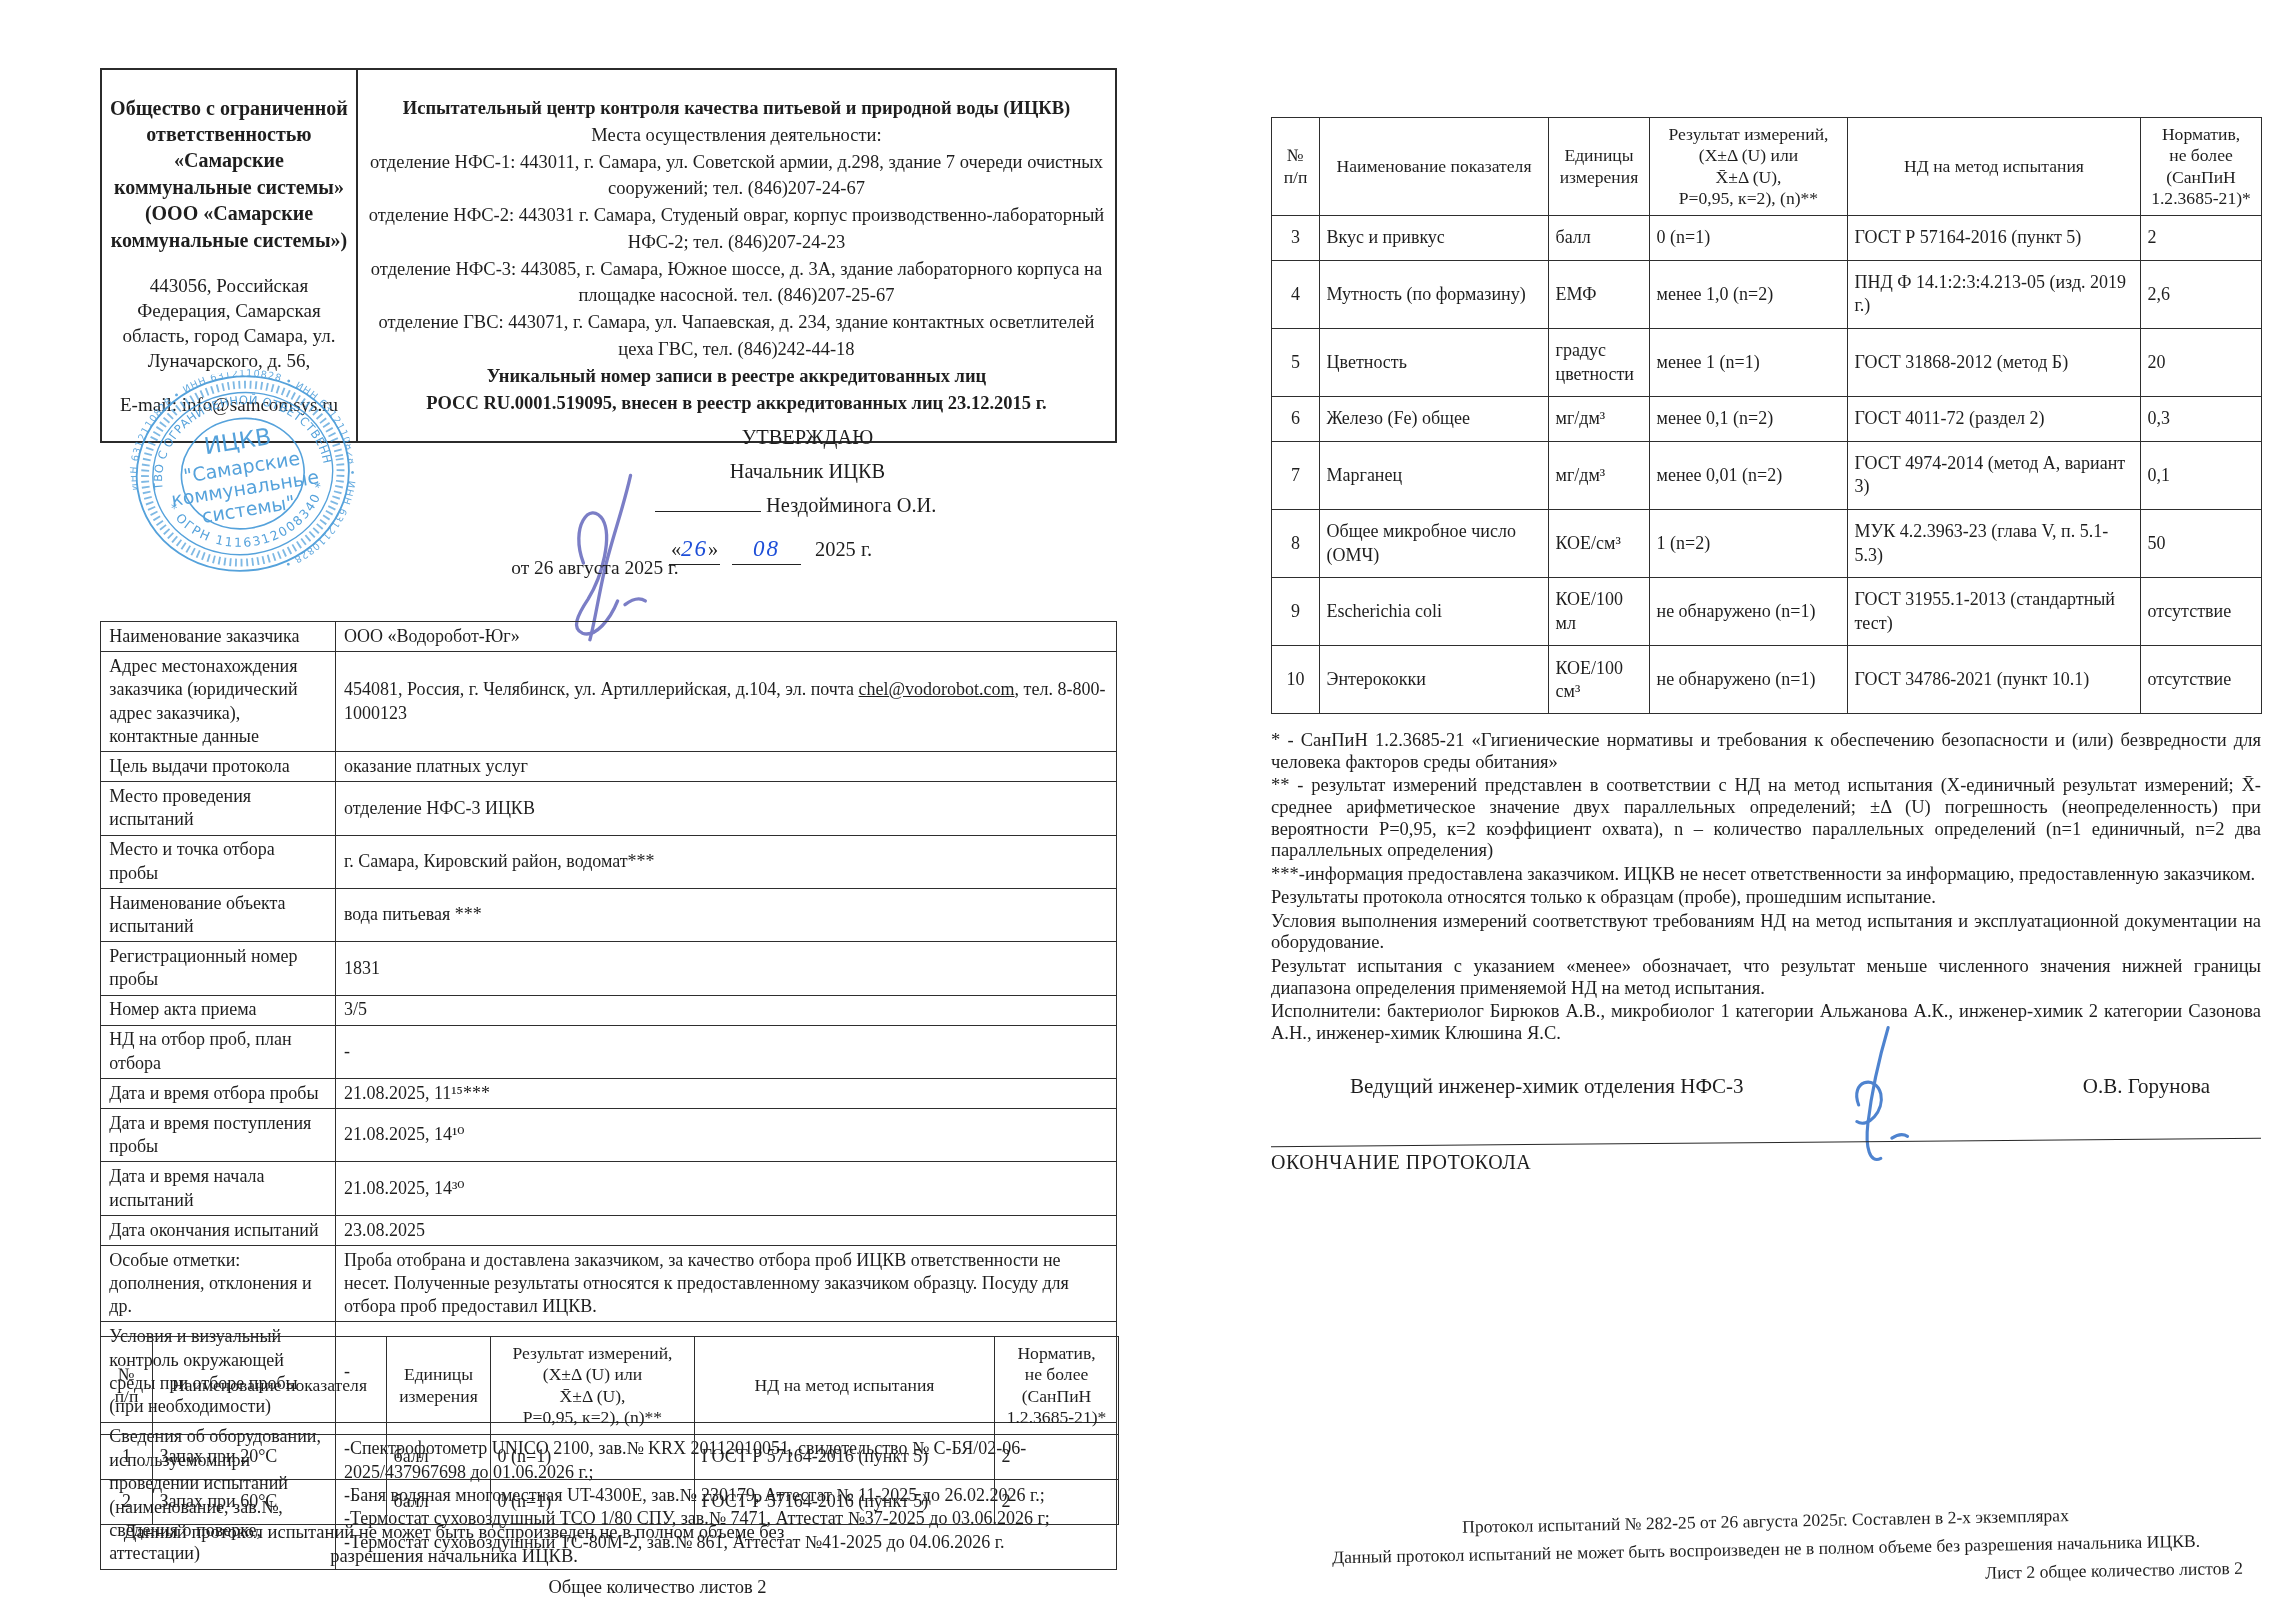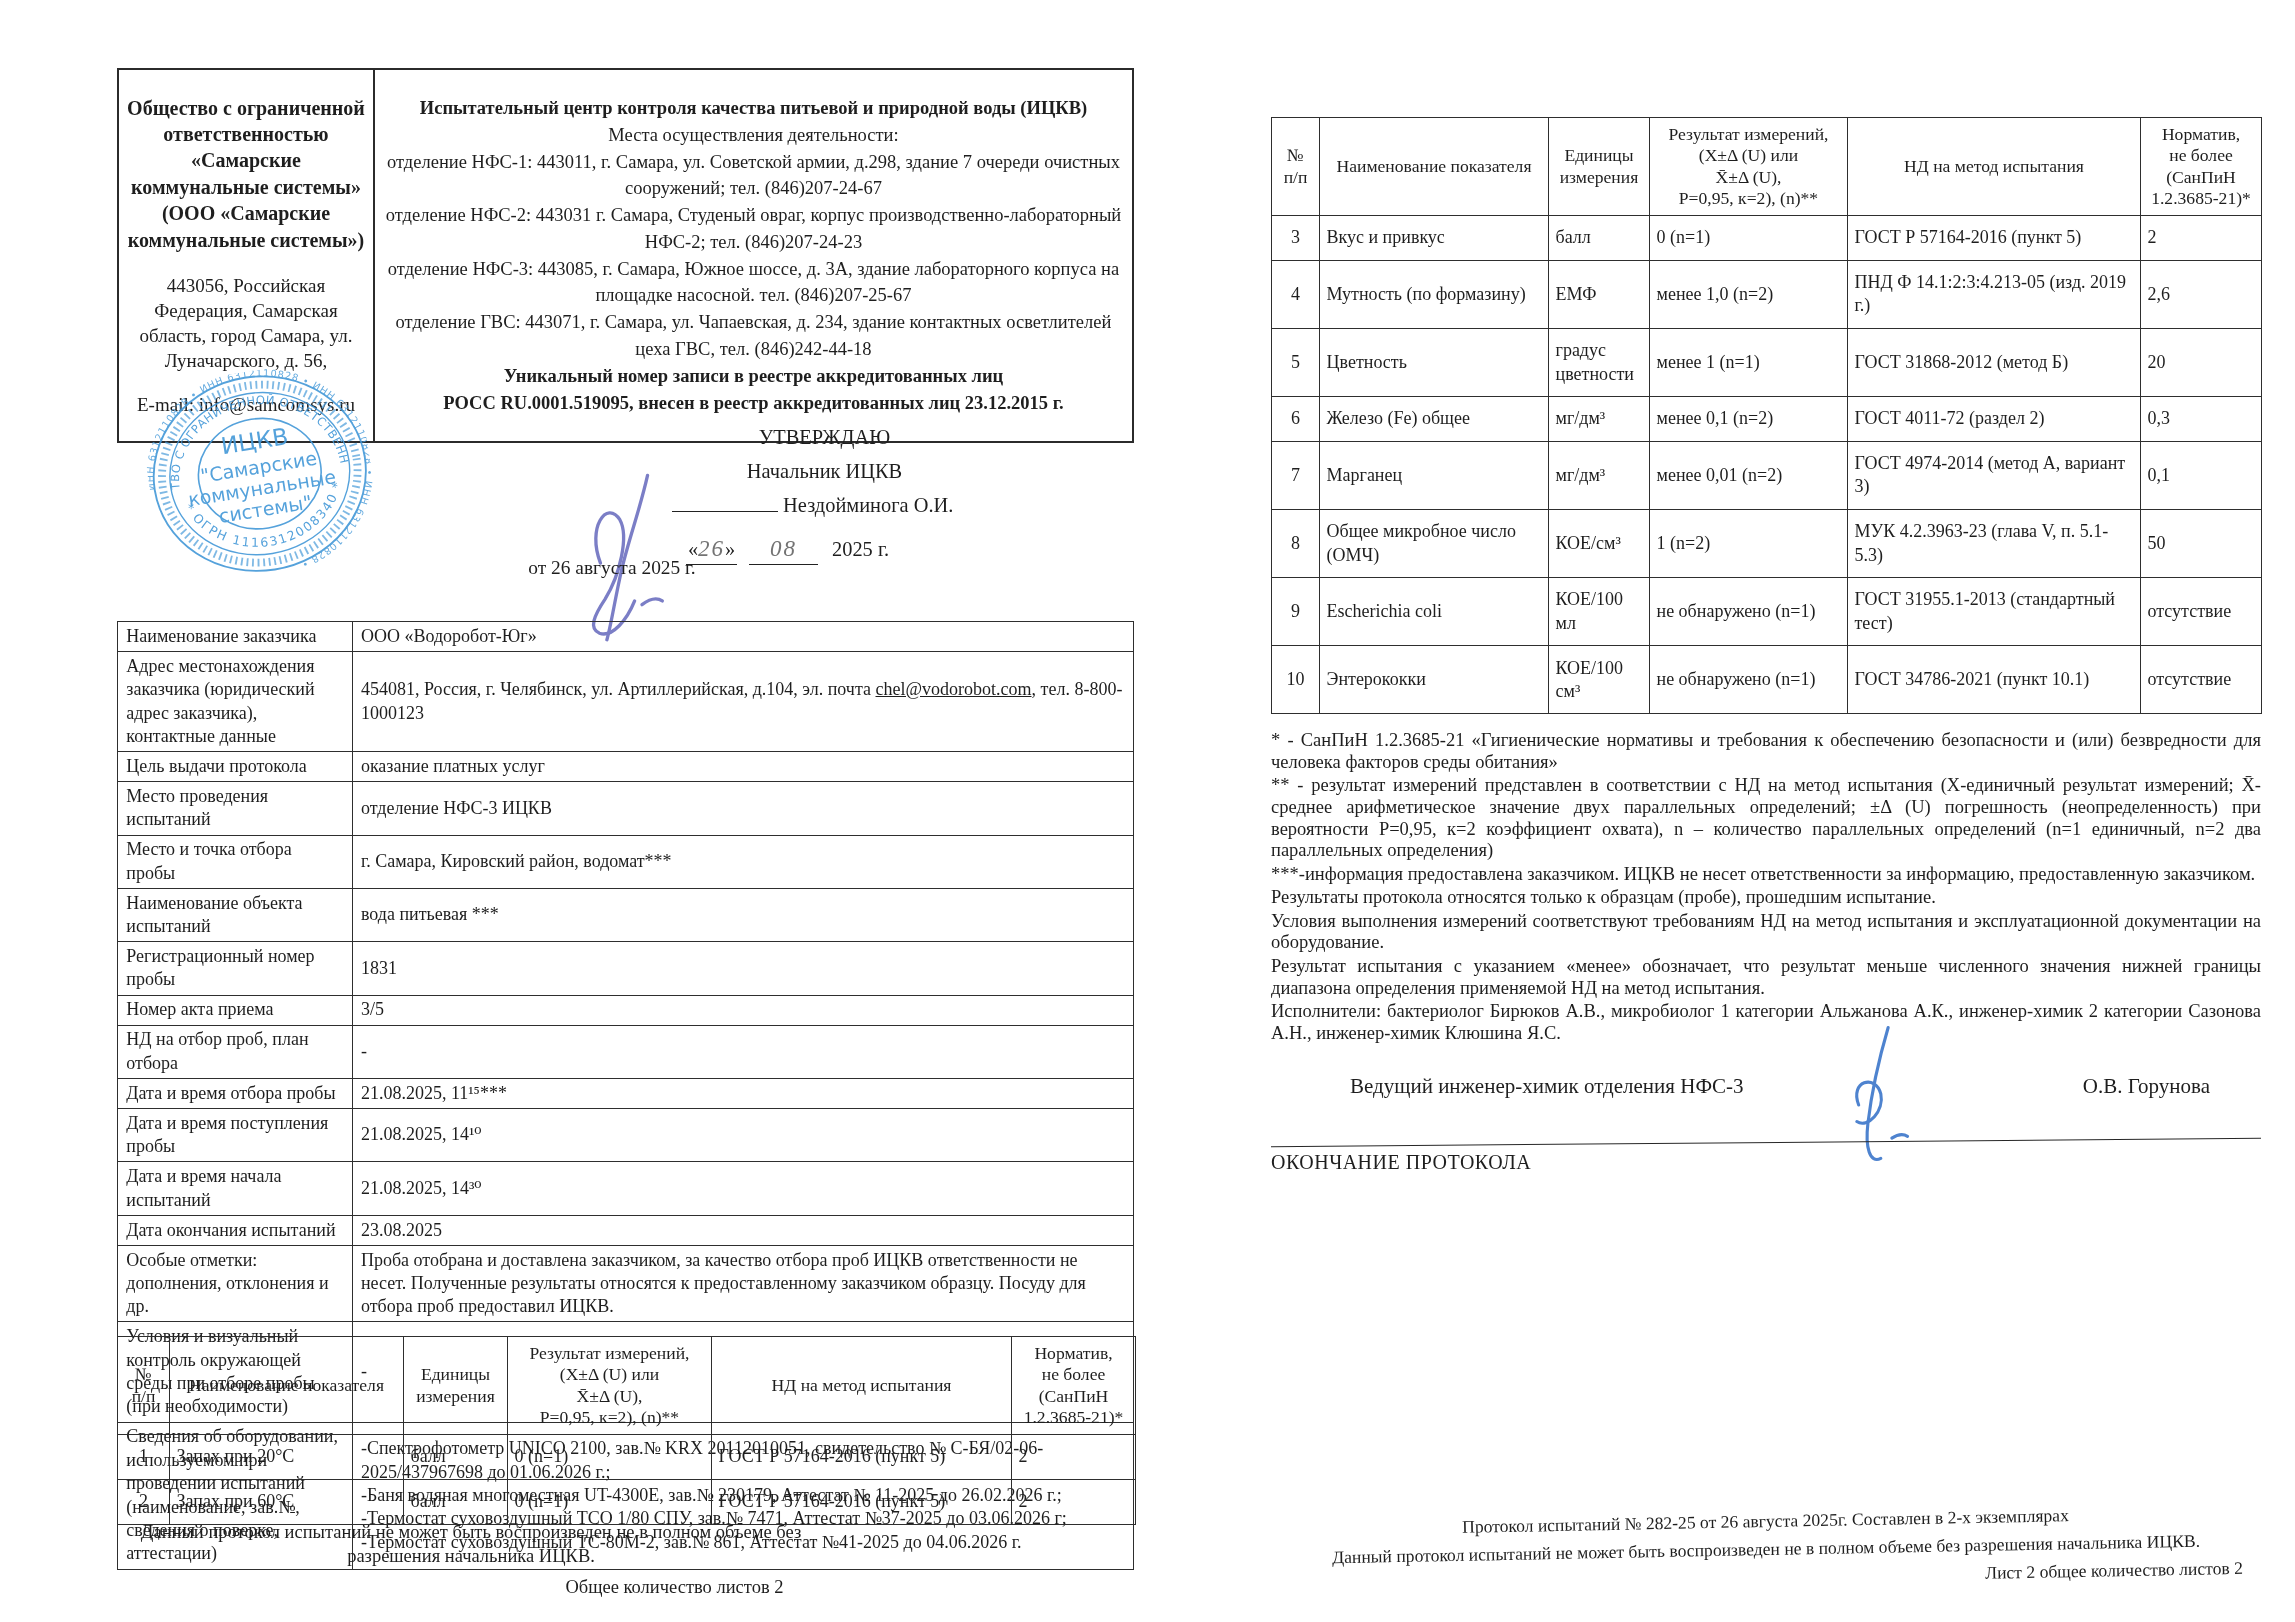--- a/index.html
+++ b/index.html
@@ -3,21 +3,21 @@
 <meta charset="utf-8">
 <style>
   html,body{margin:0;padding:0;}
   body{
     width:2295px;height:1623px;position:relative;overflow:hidden;
     background:#ffffff;color:#1e1e1e;
     font-family:"Liberation Serif","DejaVu Serif",serif;
     font-size:18.5px;line-height:1.3;
   }
   .page{position:absolute;}
-  .page-left{left:117px;top:68px;width:1017px;height:1545px;}
+  .page-left{left:100px;top:68px;width:1017px;height:1545px;}
   .page-right{left:1271px;top:117px;width:990px;height:1503px;}
   table{border-collapse:collapse;table-layout:fixed;}
   td,th{border:1.9px solid #2e2e2e;word-wrap:break-word;}
 
   
   .org-table{position:absolute;left:0;top:0;width:1017px;}
   .org-table td{border:2.3px solid #2b2b2b;vertical-align:middle;padding:4.6px 6.5px;}
   .org-left{width:241px;text-align:center;font-size:19px;line-height:1.32;}
   .org-left .b{font-weight:bold;font-size:20px;}
   .org-right{text-align:center;font-size:18.5px;line-height:1.42;padding:3.7px 9.3px;}
@@ -31,21 +31,21 @@
 
   
   .approve{position:absolute;left:541px;top:356px;width:333px;font-size:20.4px;}
   .approve .c{text-align:center;margin:0 0 7.4px 0;}
   .ap-line3{margin:6.5px 0 0 14px;white-space:nowrap;}
   .ap-underline{display:inline-block;width:106px;border-bottom:1.4px solid #222;height:18.5px;}
   .ap-line4{margin:15.7px 0 0 28px;white-space:nowrap;}
   .du{display:inline-block;border-bottom:1.4px solid #222;text-align:center;}
   .du-day{width:51px;}
   .du-month{width:69px;margin-left:12px;}
-  .hand{font-style:italic;color:#737373;font-size:23px;letter-spacing:1.9px;}
+  .hand{font-style:italic;color:#1d4ed8;font-size:23px;letter-spacing:1.9px;}
   .ap-year{margin-left:14px;}
   .ap-sig{position:absolute;left:-88px;top:42px;}
 
   
   .title{position:absolute;left:0;top:482px;width:671px;text-align:center;}
   .title .t2{font-size:19.4px;margin-top:4.6px;}
 
   
   .info-table{position:absolute;left:0;top:545px;width:1017px;margin-top:8px;}
   .info-table td{font-size:18px;line-height:1.3;padding:2.8px 8.3px;vertical-align:middle;}

